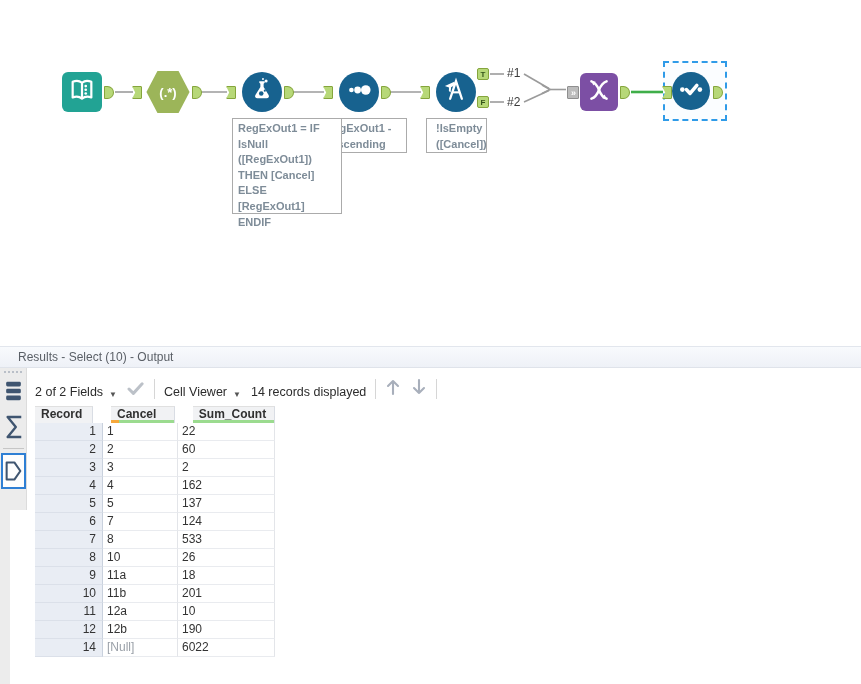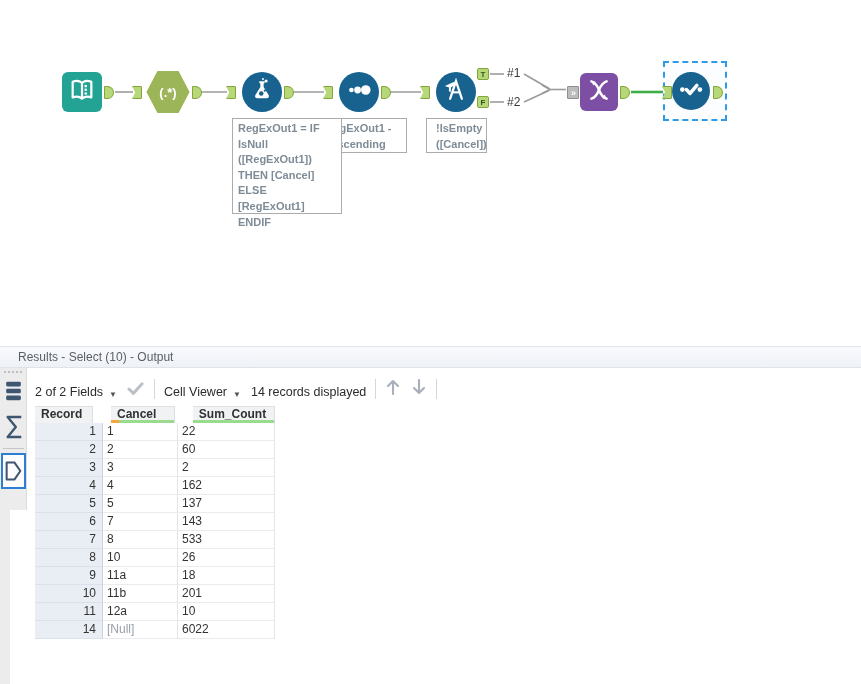--- a/index.html
+++ b/index.html
@@ -278,21 +278,21 @@
               <div class="cell w2">162</div>
             </div>
             <div class="trow">
               <div class="cell w0 rec">5</div>
               <div class="cell w1">5</div>
               <div class="cell w2">137</div>
             </div>
             <div class="trow">
               <div class="cell w0 rec">6</div>
               <div class="cell w1">7</div>
-              <div class="cell w2">143</div>
+              <div class="cell w2">124</div>
             </div>
             <div class="trow">
               <div class="cell w0 rec">7</div>
               <div class="cell w1">8</div>
               <div class="cell w2">533</div>
             </div>
             <div class="trow">
               <div class="cell w0 rec">8</div>
               <div class="cell w1">10</div>
               <div class="cell w2">26</div>
@@ -306,20 +306,25 @@
               <div class="cell w0 rec">10</div>
               <div class="cell w1">11b</div>
               <div class="cell w2">201</div>
             </div>
             <div class="trow">
               <div class="cell w0 rec">11</div>
               <div class="cell w1">12a</div>
               <div class="cell w2">10</div>
             </div>
             <div class="trow">
+              <div class="cell w0 rec">12</div>
+              <div class="cell w1">12b</div>
+              <div class="cell w2">190</div>
+            </div>
+            <div class="trow">
               <div class="cell w0 rec">14</div>
               <div class="cell w1 nullv">[Null]</div>
               <div class="cell w2">6022</div>
             </div>
           </div>
       </div>
     </div>
   </div>
 </div>
 

